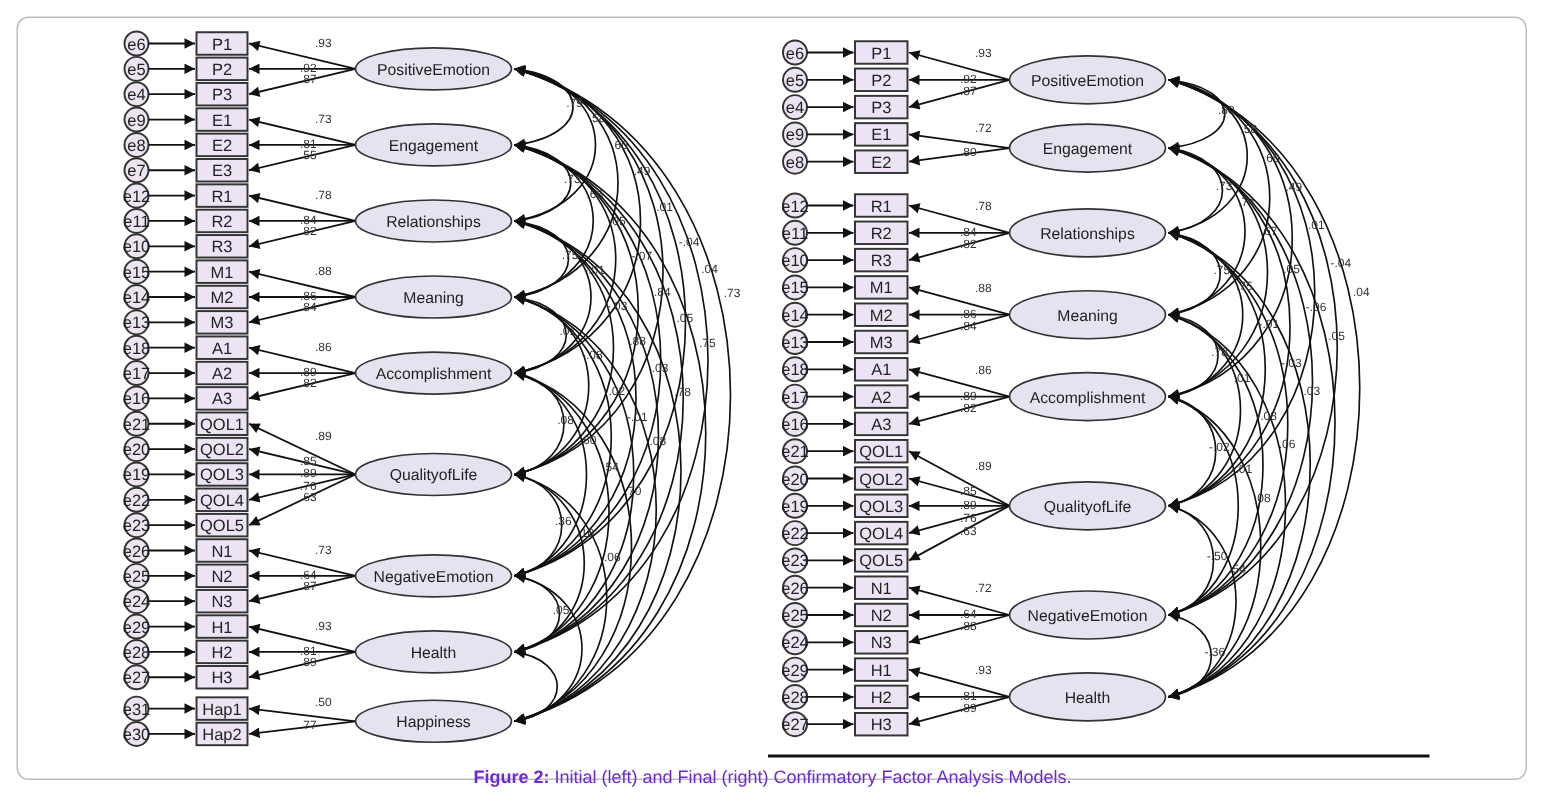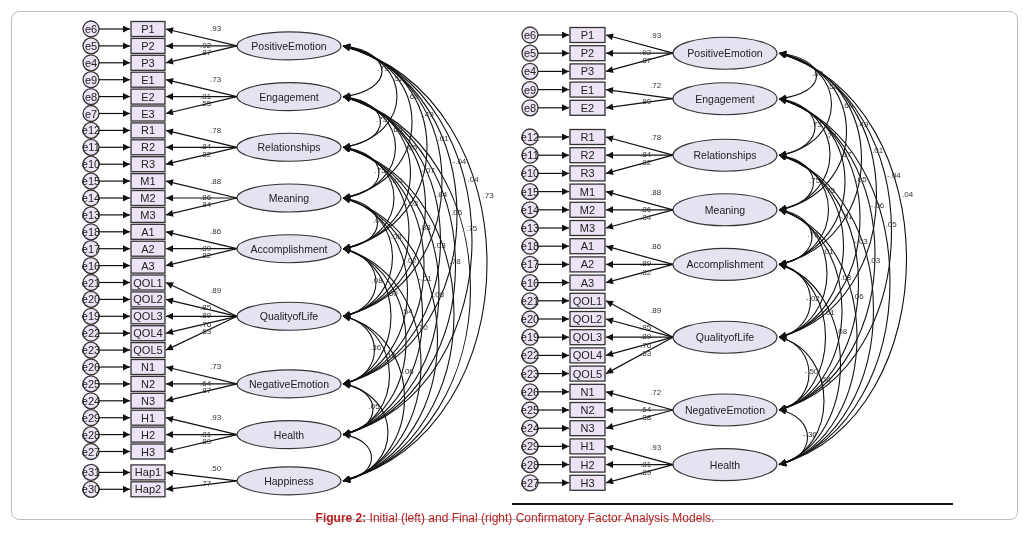--- a/index.html
+++ b/index.html
@@ -8,21 +8,21 @@
   svg{position:absolute;left:0;top:0;}
   .err circle{fill:#ece3f3;stroke:#333;stroke-width:1.3;}
   .err text{font-size:11px;fill:#222;}
   .ind rect{fill:#ece4f4;stroke:#333;stroke-width:1.3;}
   .ind text{font-size:11px;fill:#222;}
   .lat ellipse{fill:#e6e2f0;stroke:#333;stroke-width:1.1;}
   .lat text{font-size:10.5px;fill:#222;}
   .lbl{font-size:8px;fill:#333;}
   .arrow{stroke:#111;stroke-width:1.2;fill:none;}
   .cov{stroke:#111;stroke-width:1.1;fill:none;}
-  #caption{position:absolute;left:0;width:1030px;top:511px;text-align:center;font-size:12px;color:#b91c1c;}
+  #caption{position:absolute;left:0;width:1030px;top:511px;text-align:center;font-size:12px;color:#6d28d9;}
   #caption b{font-weight:bold;}
   #rule{position:absolute;left:512px;top:503px;width:441px;height:2px;background:#111;}
 </style>
 </head>
 <body>
 
 <div id="card"></div>
 
 <svg id="diagram" width="1030" height="538">
   <defs>

